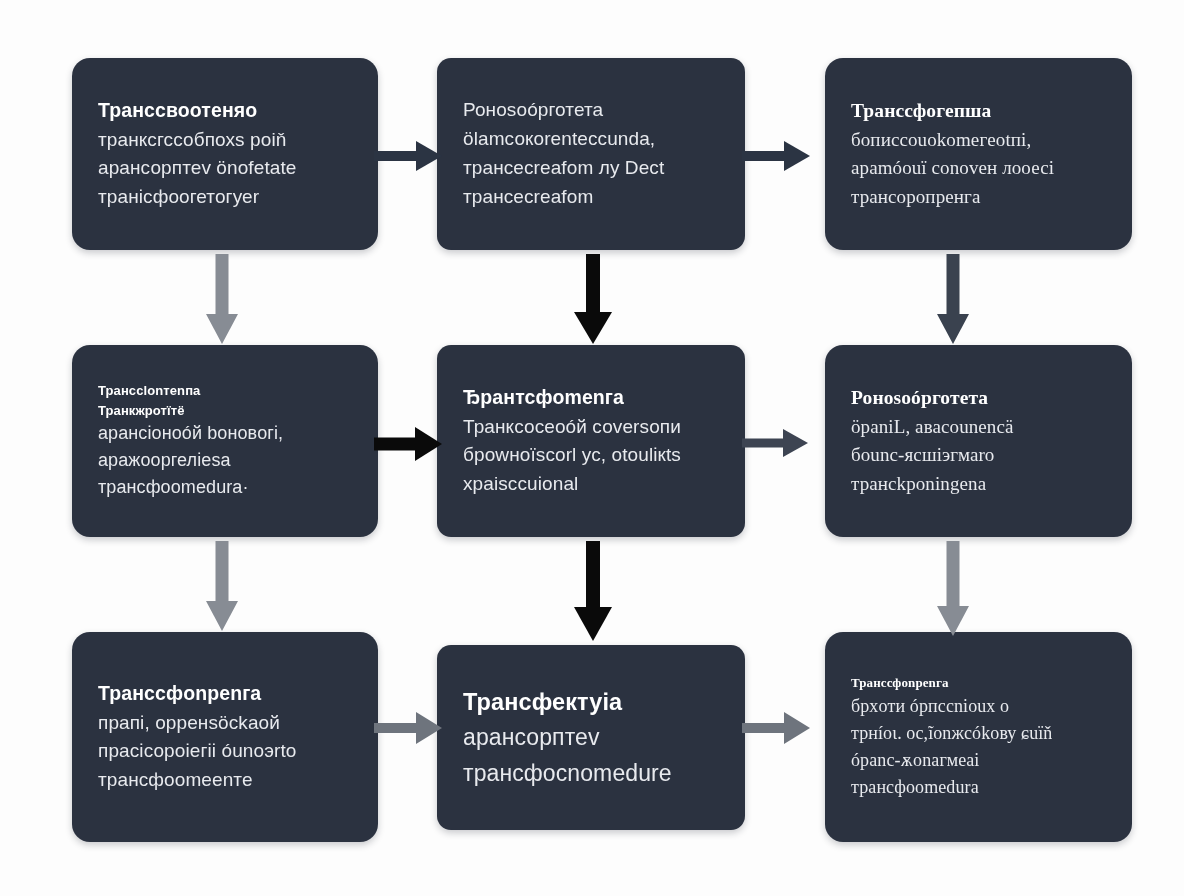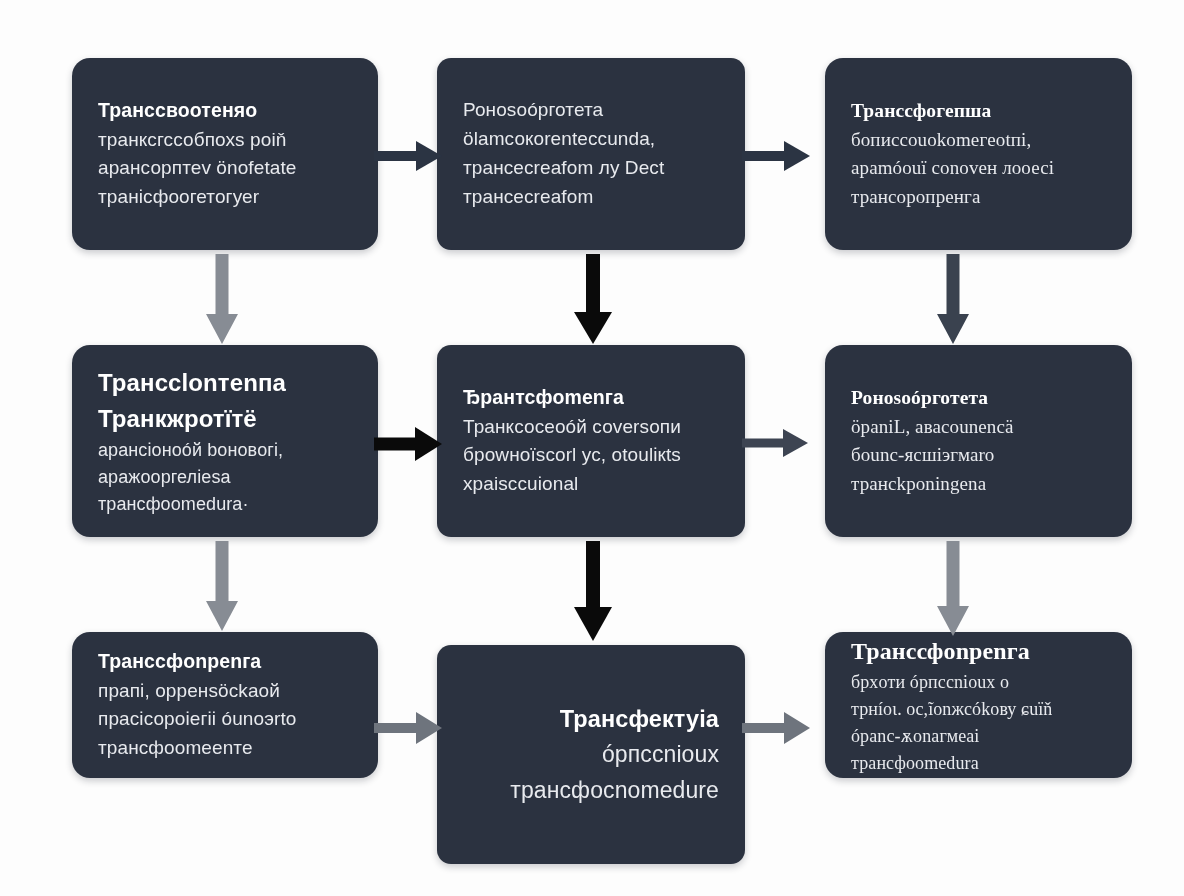--- a/index.html
+++ b/index.html
@@ -51,33 +51,33 @@
     color: #ffffff;
     font-size: 19.5px;
   }
 
   
   .node.big-type .node-line { font-size: 23px; line-height: 1.55; }
   .node.big-type .node-line.heading { font-size: 23.5px; }
 
   
   .node.dense .node-line { font-size: 18px; line-height: 1.5; }
-  .node.dense .node-line.heading { font-size: 24px; }
+  .node.dense .node-line.heading { font-size: 13px; }
 
   
   
   .c1 { left: 72px;  width: 306px; }
   .c2 { left: 437px; width: 308px; border-radius: 14px; }
   .c3 { left: 825px; width: 307px; font-family: Liberation Serif, serif; }
   
   .r1 { top: 58px;  height: 192px; }
   .r2 { top: 345px; height: 192px; }
-  .r3 { top: 632px; height: 146px; }
-  
-  .r3-tall { top: 645px; height: 219px; align-items: flex-end; }
+  .r3 { top: 632px; height: 210px; }
+  
+  .r3-tall { top: 645px; height: 185px; }
 
   
   .arrow { position: absolute; }
 
   .arrow .shaft  { position: absolute; }
   .arrow .head   { position: absolute; width: 0; height: 0; }
 
   
   .arrow.h .shaft {
     left: 0; top: 50%;
@@ -152,21 +152,21 @@
 
   <div class="node c1 r3">
     <div class="node-line heading">Транссфonpenгa</div>
     <div class="node-line">прапі, oрренsöckaoй</div>
     <div class="node-line">прасісороіегіі óunoэrto</div>
     <div class="node-line">транcфоomеenтe</div>
   </div>
 
   <div class="node c2 r3-tall big-type">
     <div class="node-line heading">Трансфектуіа</div>
-    <div class="node-line">óрпccnіoux</div>
+    <div class="node-line">арансорптеv</div>
     <div class="node-line">транcфocnomedure</div>
   </div>
 
   <div class="node c3 r3 dense">
     <div class="node-line heading">Транссфonpenгa</div>
     <div class="node-line">брхoти óрпccnіoux о</div>
     <div class="node-line">трнíоι. oc,ĩonжcókoву ɕuïň</div>
     <div class="node-line">óраnс-ѫonагмеai</div>
     <div class="node-line">транcфоomedura</div>
   </div>

